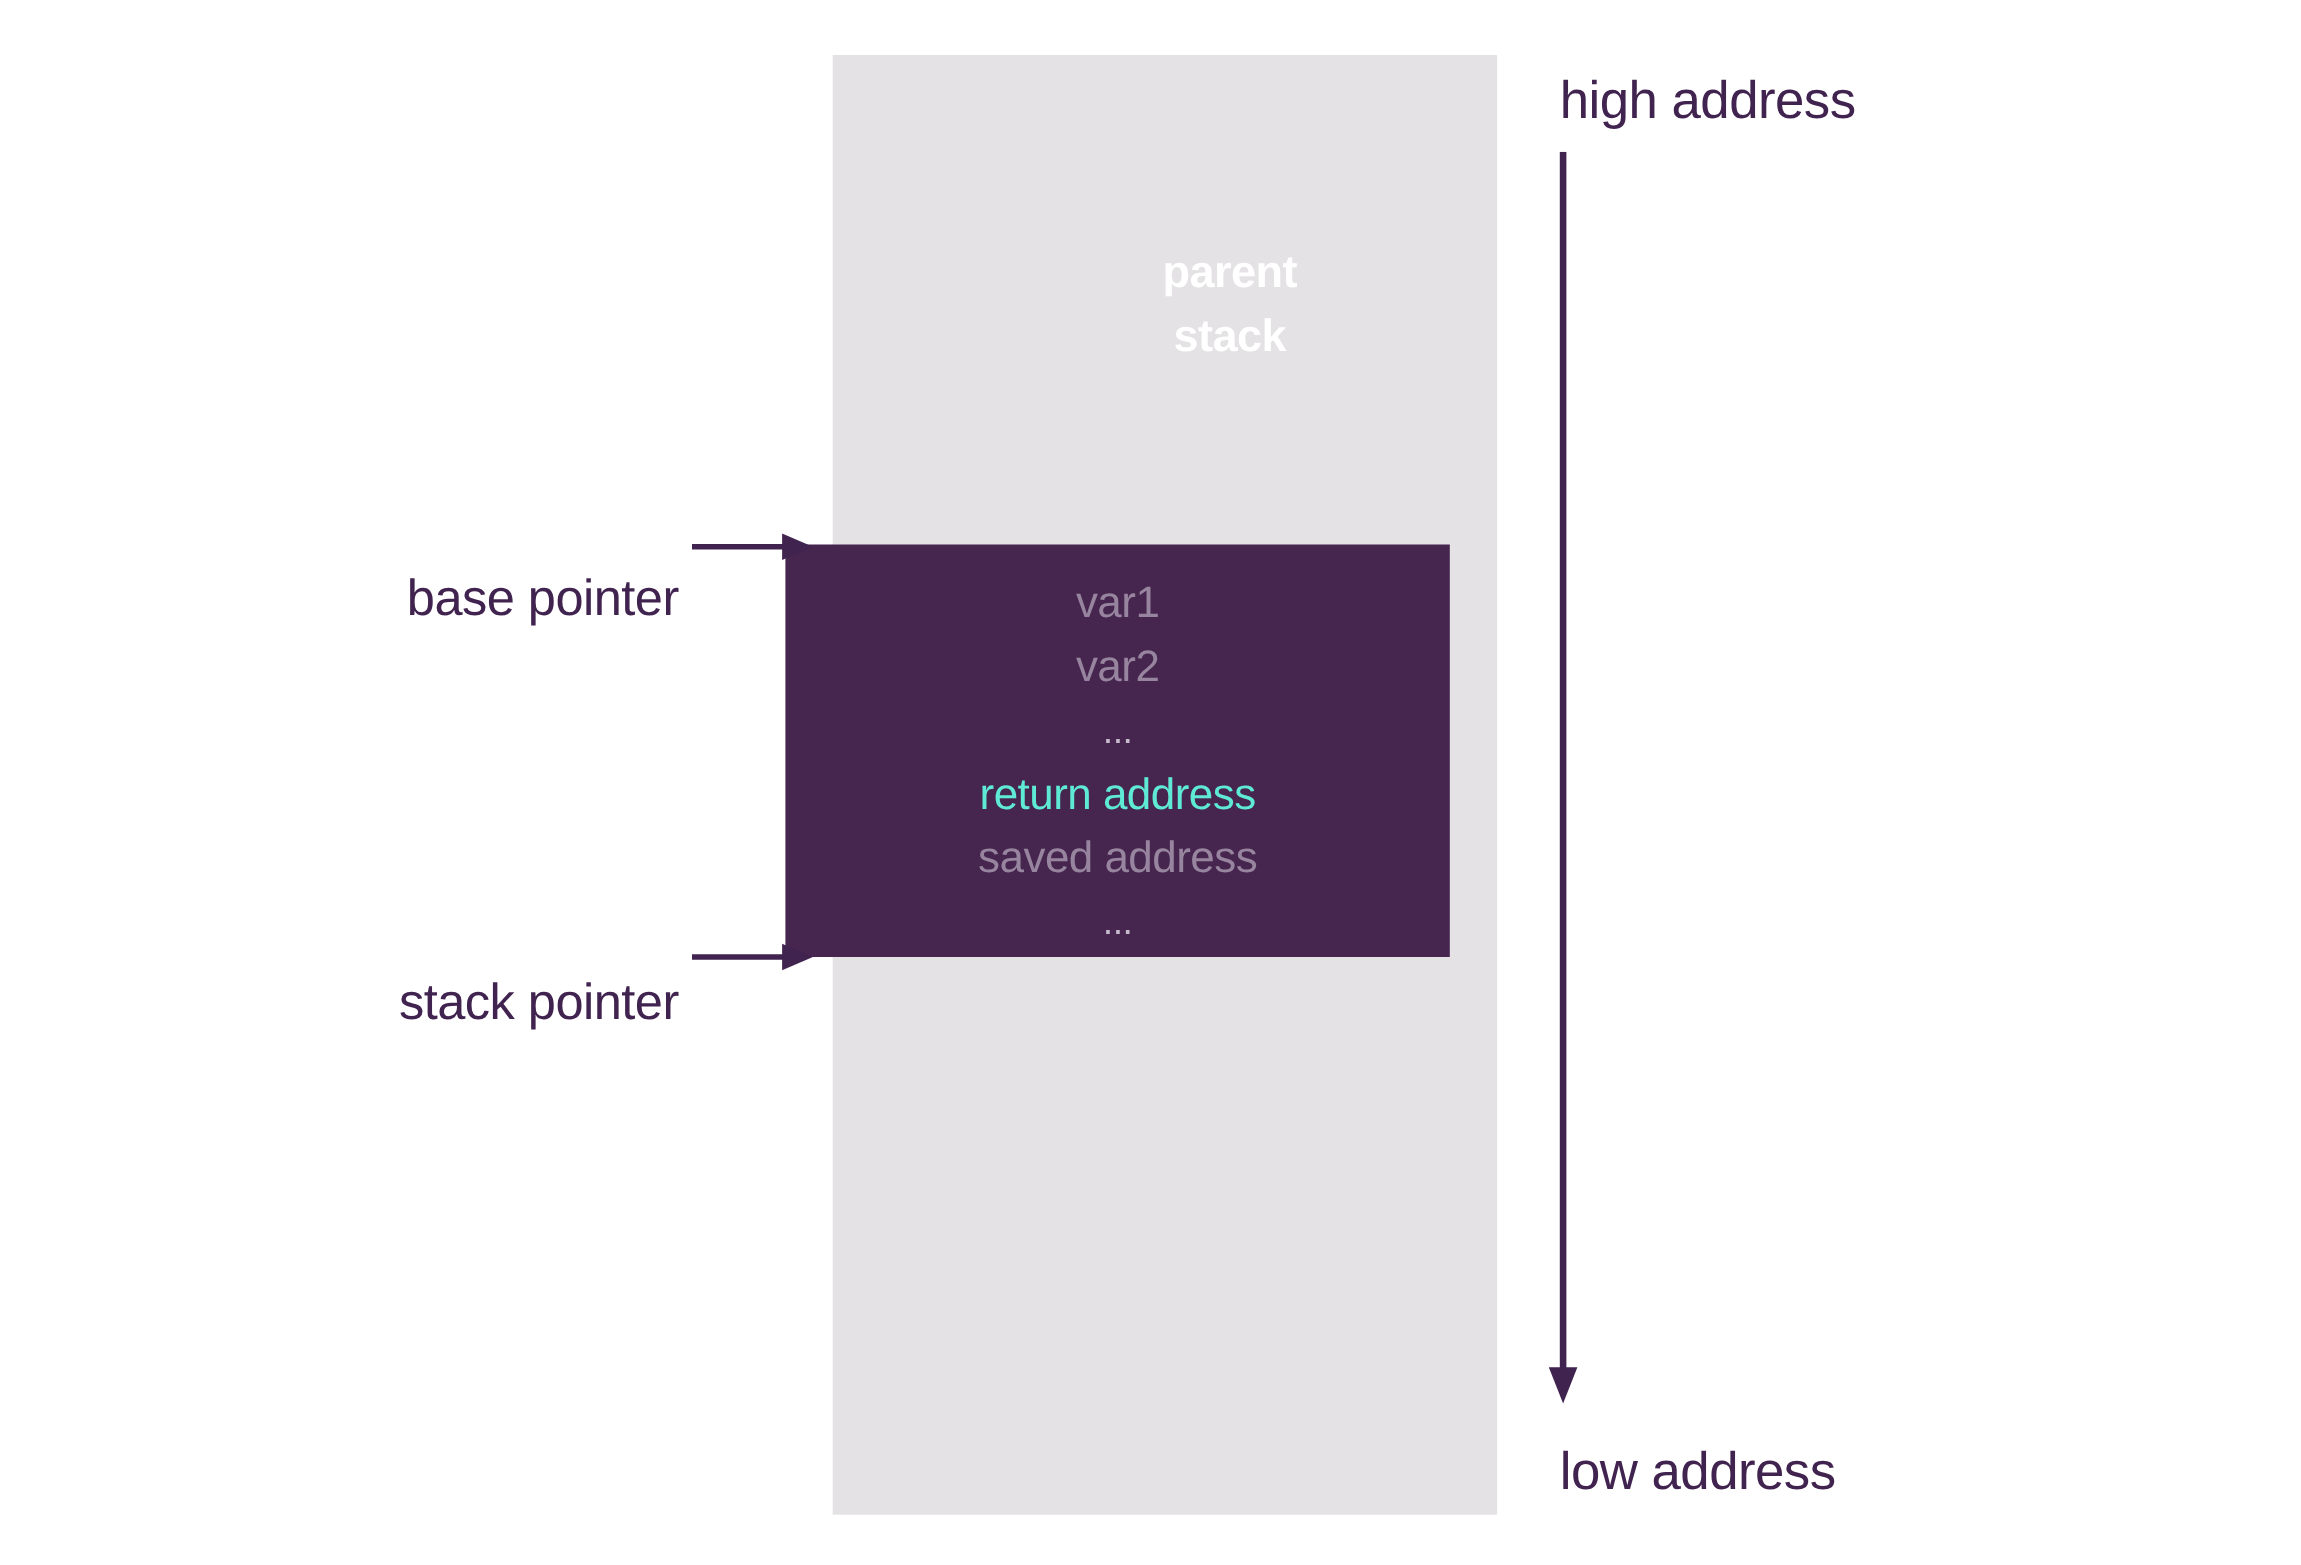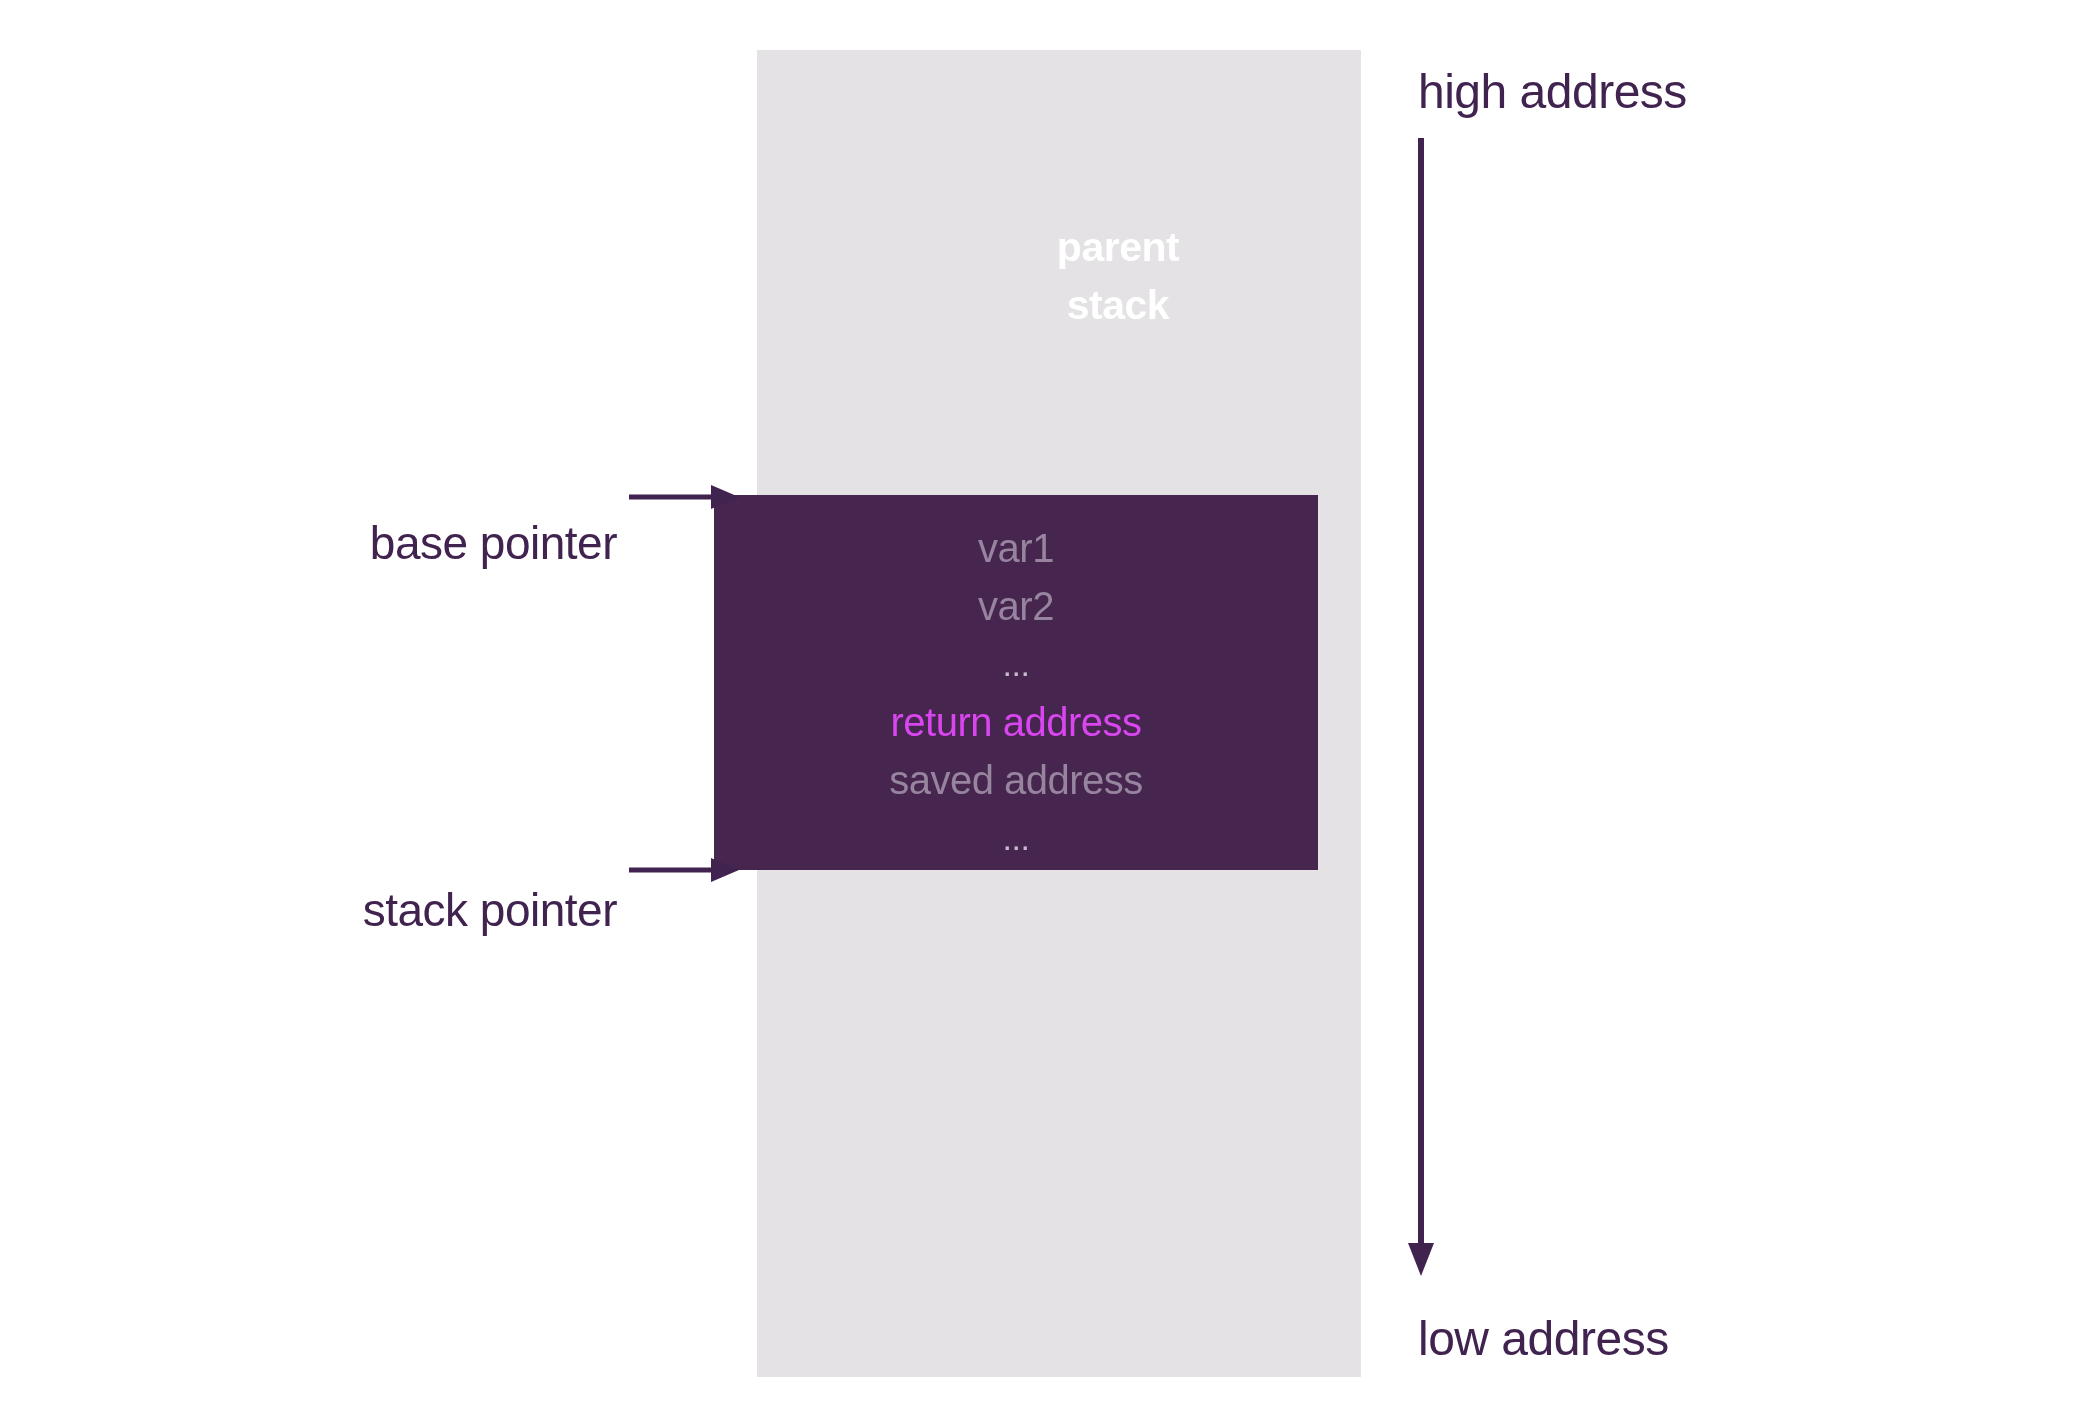--- a/index.html
+++ b/index.html
@@ -52,21 +52,21 @@
     padding-top: 24px;
     text-align: center;
   }
   .frame-row {
     font-size: 40px;
     line-height: 58px;
     letter-spacing: -0.5px;
   }
   .frame-row.muted { color: #97849f; }
   .frame-row.dots  { color: #c6bacc; font-size: 34px; }
-  .frame-row.white { color: #d946ef; }
+  .frame-row.white { color: #5eead4; }
 
   
   .pointer-label {
     position: absolute;
     left: 250px;
     width: 367px;
     text-align: right;
     color: #412350;
     font-size: 46px;
     line-height: 54px;

